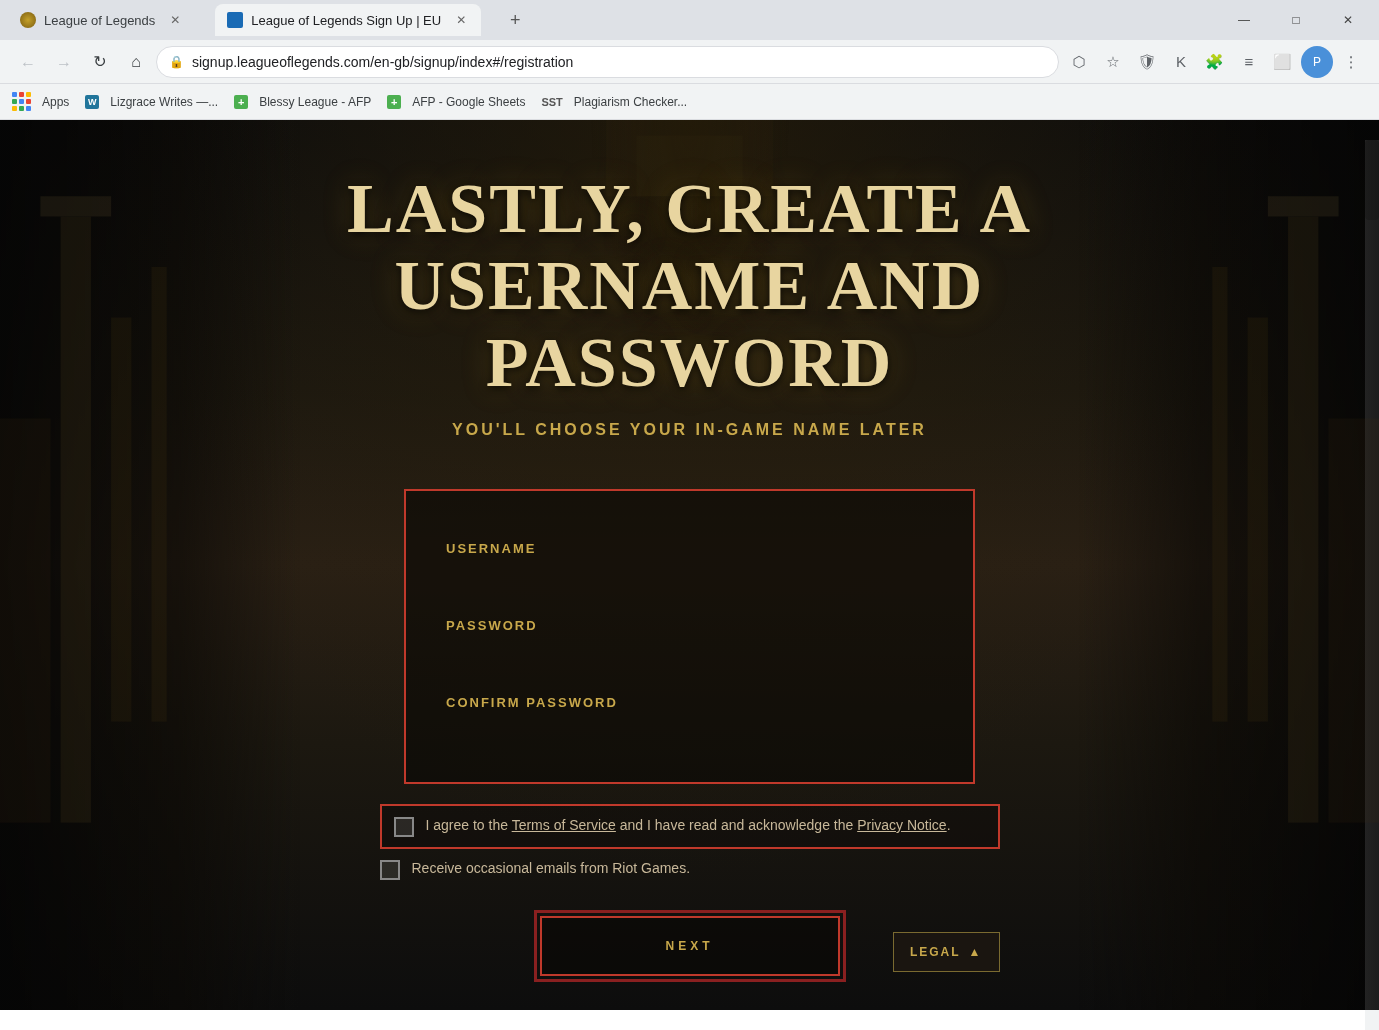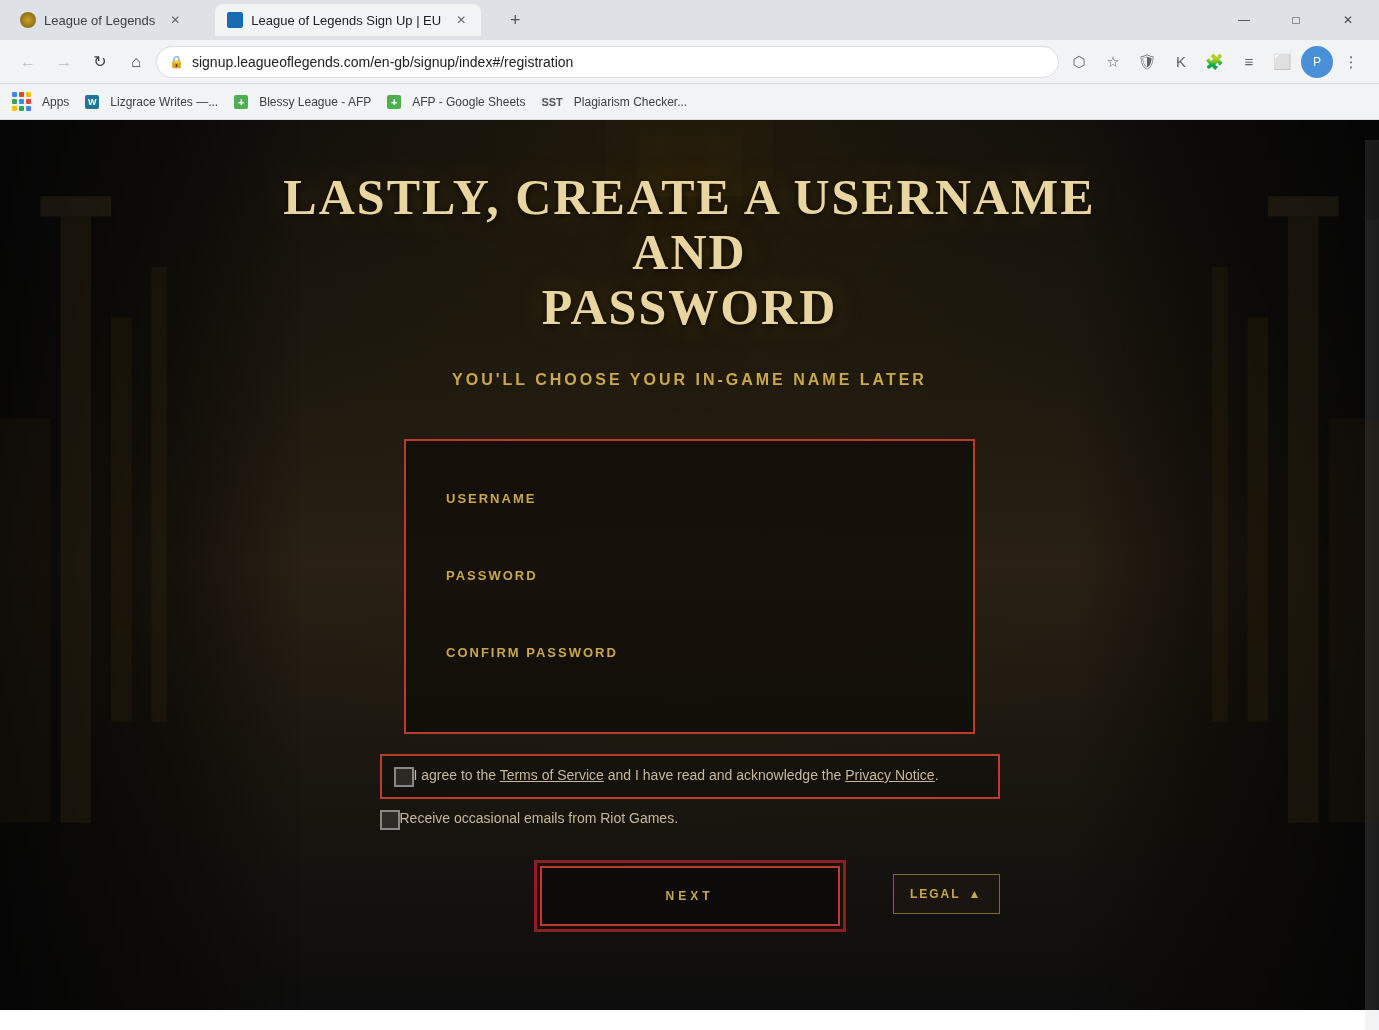--- a/index.html
+++ b/index.html
@@ -107,30 +107,30 @@
       z-index: 10;
       width: 100%;
       display: flex;
       flex-direction: column;
       align-items: center;
       padding-top: 50px;
     }
 
     .main-title {
       font-family: 'Georgia', 'Times New Roman', serif;
-      font-size: 50px;
+      font-size: 70px;
       font-weight: 900;
       color: #e8d5a0;
       text-align: center;
       text-transform: uppercase;
       letter-spacing: 2px;
       line-height: 1.1;
       max-width: 900px;
       text-shadow: 0 2px 8px rgba(0,0,0,0.8), 0 0 30px rgba(180,140,40,0.3);
-      margin-bottom: 36px;
+      margin-bottom: 20px;
     }
 
     .sub-title {
       font-family: Arial, sans-serif;
       font-size: 16px;
       font-weight: 600;
       color: #c8a84b;
       text-align: center;
       text-transform: uppercase;
       letter-spacing: 3px;
@@ -183,21 +183,21 @@
 
     
     .checkbox-area {
       width: 620px;
       margin-bottom: 6px;
     }
 
     .checkbox-row {
       display: flex;
       align-items: flex-start;
-      gap: 0;
+      gap: 12px;
       padding: 10px 0;
     }
 
     .checkbox-row.highlighted {
       border: 2px solid #c0392b;
       padding: 10px 12px;
       background: rgba(10,8,5,0.3);
     }
 
     .checkbox {
@@ -245,21 +245,21 @@
       letter-spacing: 4px;
       cursor: pointer;
       transition: background 0.2s;
       outline: 3px solid #8a2020;
       outline-offset: 3px;
     }
 
     .legal-button {
       position: absolute;
       right: 0;
-      bottom: 12px;
+      bottom: 4px;
       display: flex;
       align-items: center;
       gap: 8px;
       background: #1a1510;
       border: 1px solid #7a6a30;
       color: #c8a84b;
       font-family: Arial, sans-serif;
       font-size: 12px;
       font-weight: 600;
       text-transform: uppercase;

